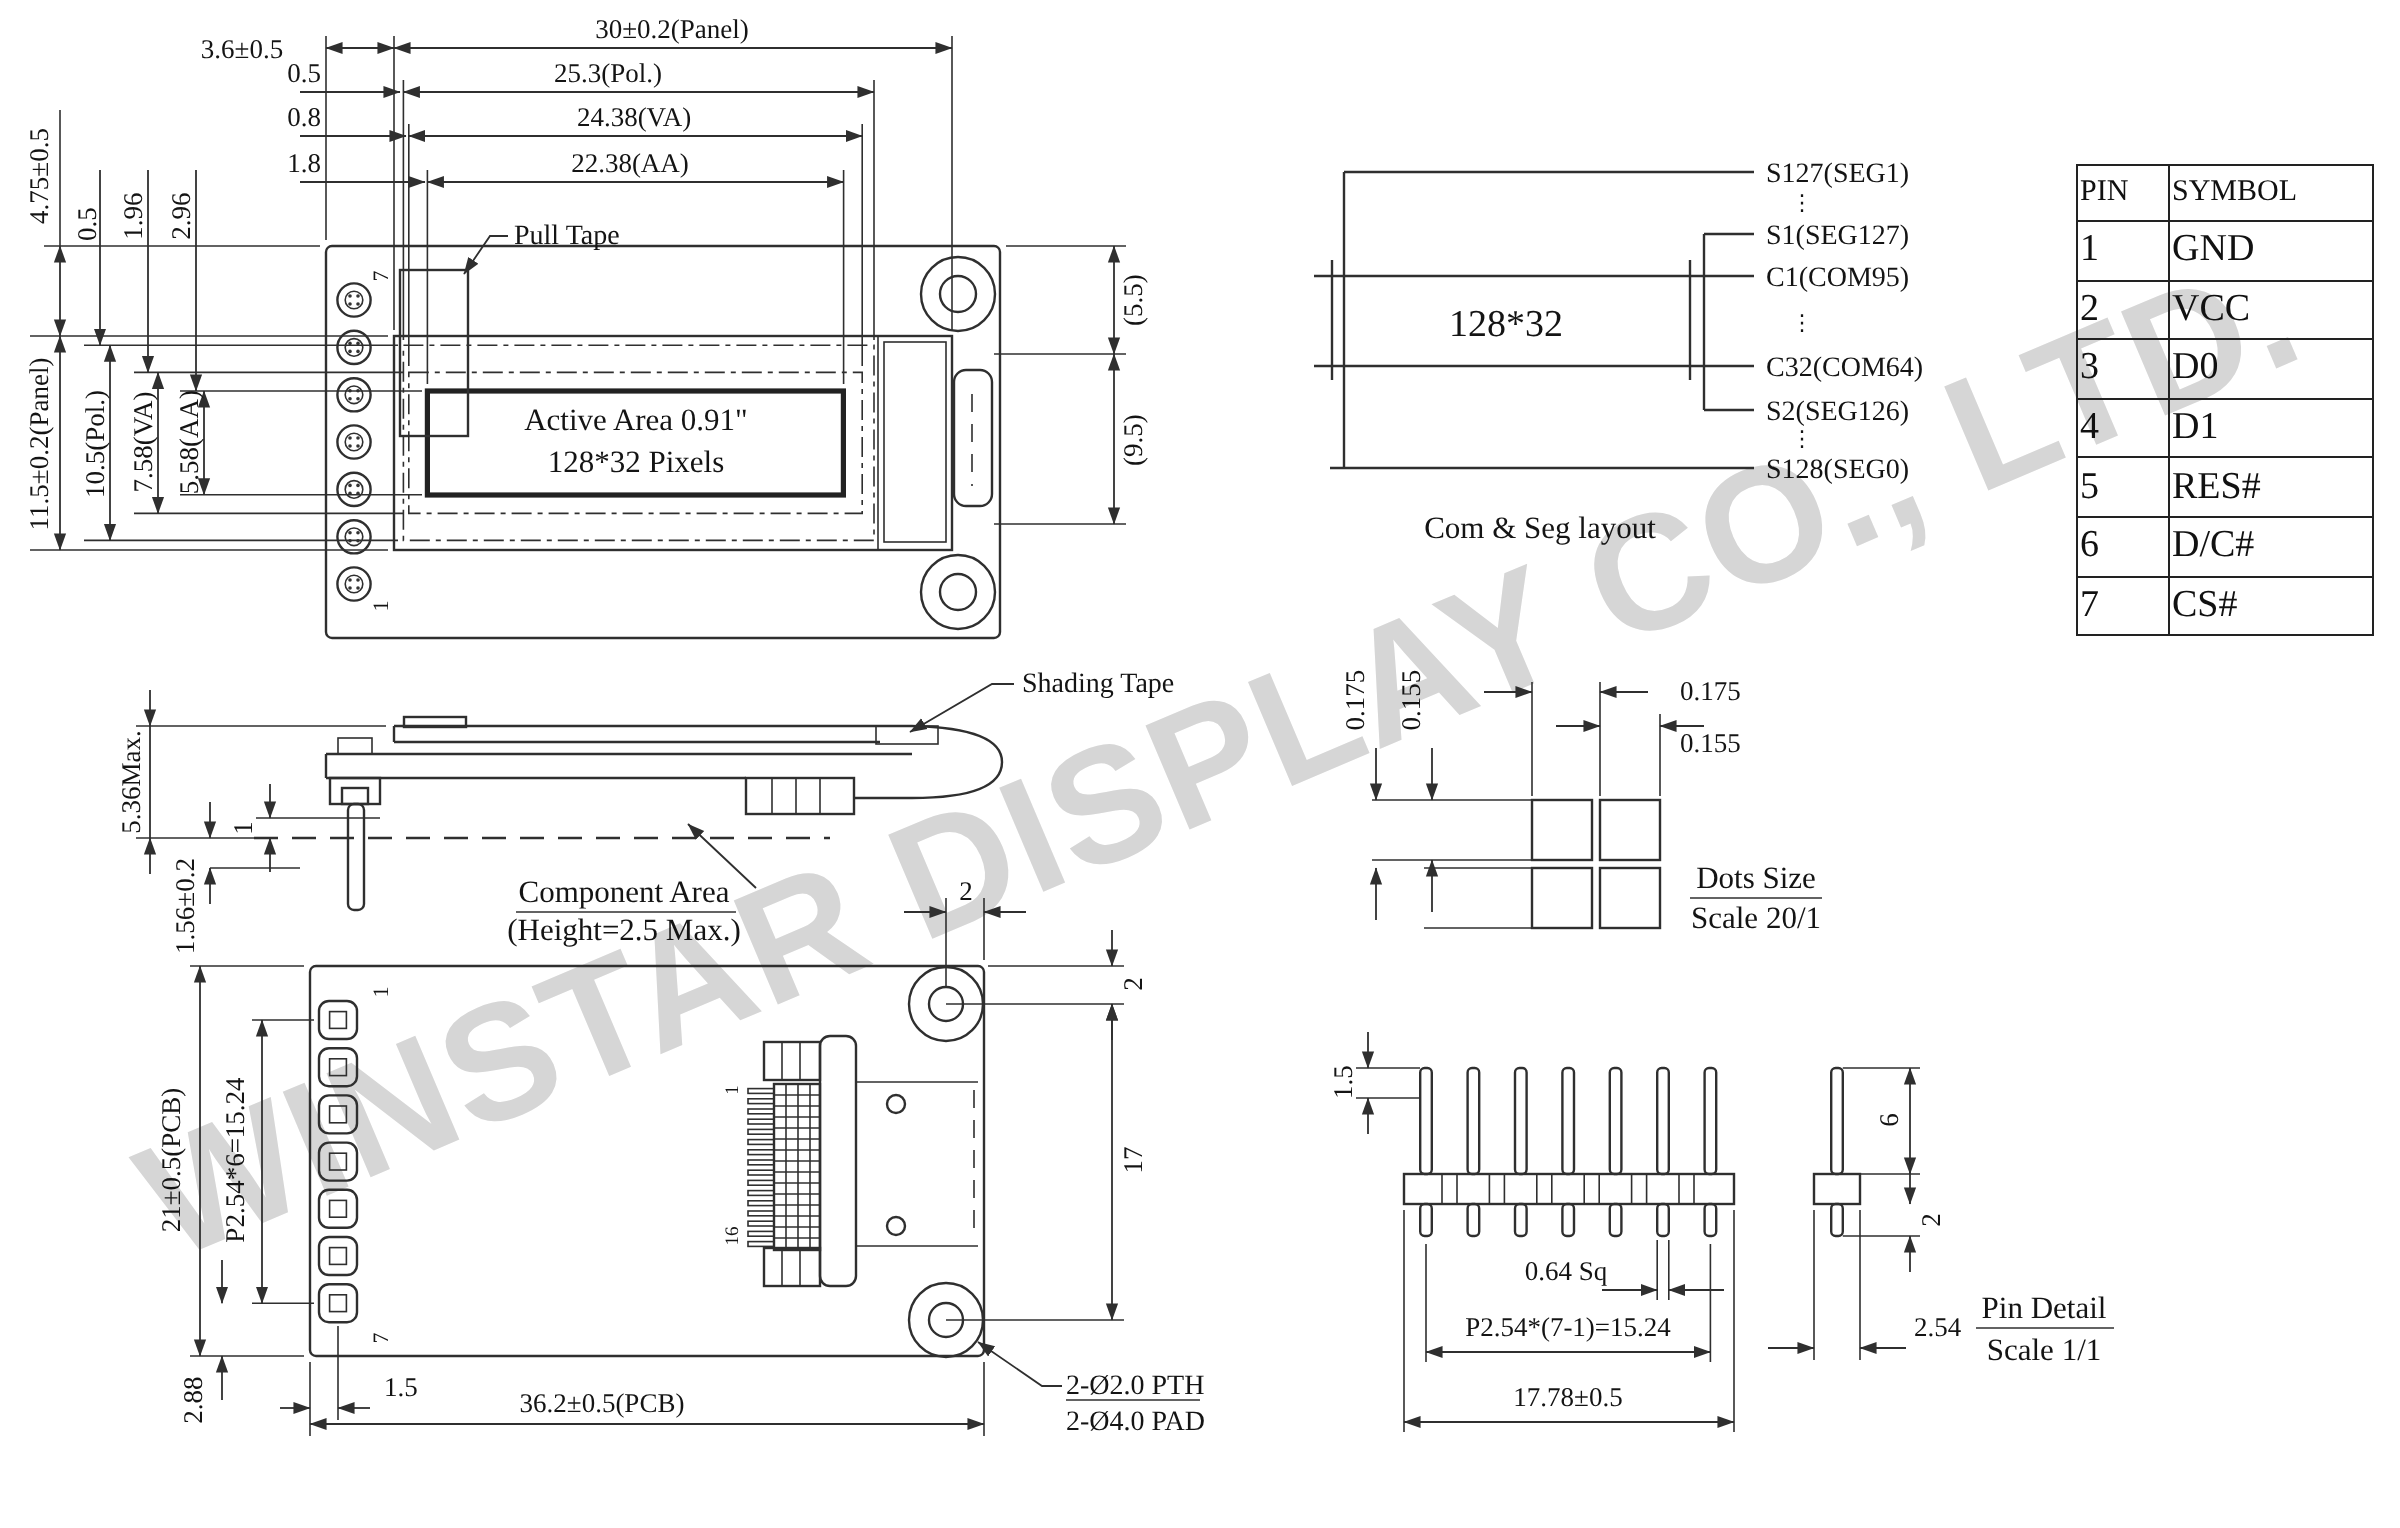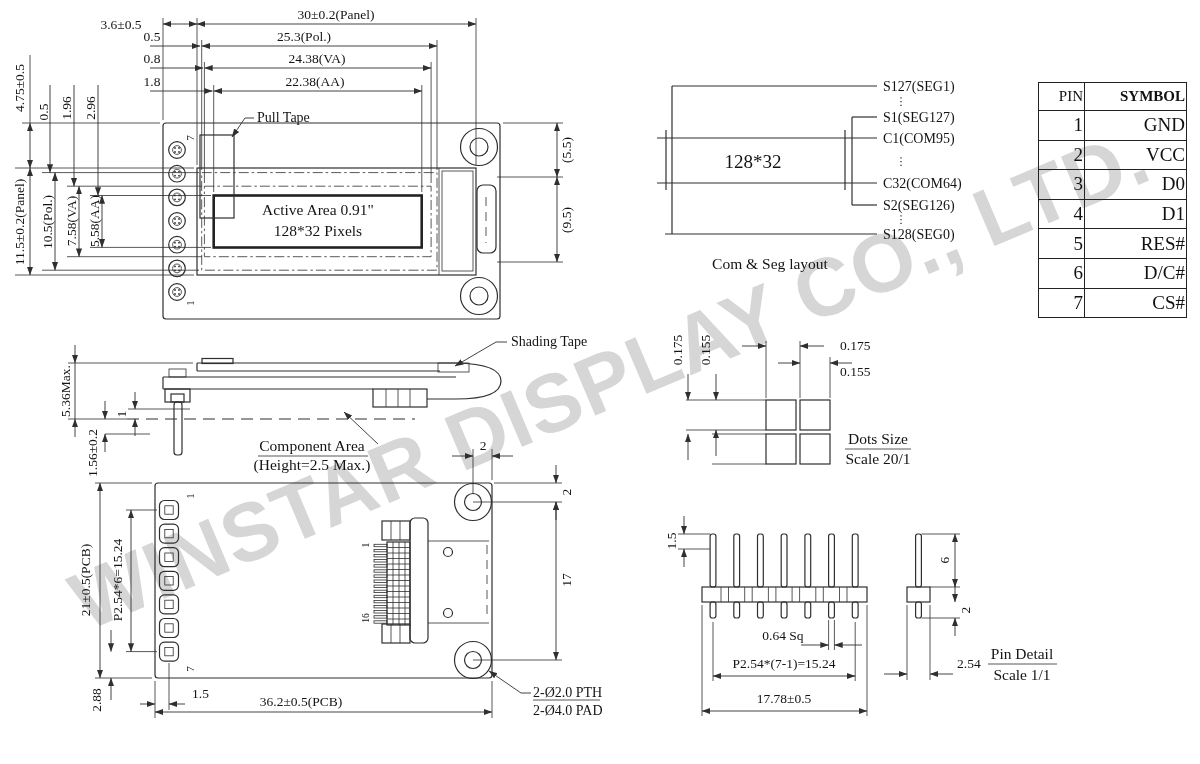--- a/index.html
+++ b/index.html
@@ -5,25 +5,25 @@
   html,body{margin:0;padding:0;background:#fff;}
   #stage{position:relative;width:1200px;height:764px;background:#ffffff;overflow:hidden;
          font-family:"Liberation Serif","DejaVu Serif",serif;}
   #watermark{position:absolute;left:-30px;top:338px;width:1280px;text-align:center;
              transform:rotate(-23deg);font-family:"Liberation Sans","DejaVu Sans",sans-serif;
              font-weight:bold;font-size:82px;letter-spacing:1px;color:#d6d6d6;
              white-space:nowrap;z-index:0;line-height:1;}
   #drawing{position:absolute;left:0;top:0;z-index:1;}
   #pin-table{position:absolute;left:1038px;top:82px;z-index:2;border-collapse:collapse;
              font-family:"Liberation Serif","DejaVu Serif",serif;color:#111;}
-  #pin-table th,#pin-table td{border:1.5px solid #222;text-align:right;background:transparent;}
+  #pin-table th,#pin-table td{border:1.5px solid #222;text-align:left;background:transparent;}
   #pin-table th{font-weight:normal;font-size:15px;height:25px;}
   #pin-table td{font-size:19px;height:26.6px;}
   #pin-table .c1{width:43px;}
-  #pin-table .c2{width:99px;font-weight:bold;}
+  #pin-table .c2{width:99px;}
   
   .ln{stroke:#2f2f2f;stroke-width:1.2;fill:none;}
   .thk{stroke:#222;stroke-width:2.6;fill:none;}
   .thin{stroke:#2f2f2f;stroke-width:0.8;fill:none;}
   .dim{stroke:#2f2f2f;stroke-width:0.9;fill:none;}
   .dashdot{stroke-dasharray:10 3 2.5 3;}
   .dash{stroke-dasharray:12 7;}
   .dash2{stroke-dasharray:9 6;}
   text{fill:#141414;stroke:none;}
   .t9{font-size:9.5px;}  .t11{font-size:11px;}

